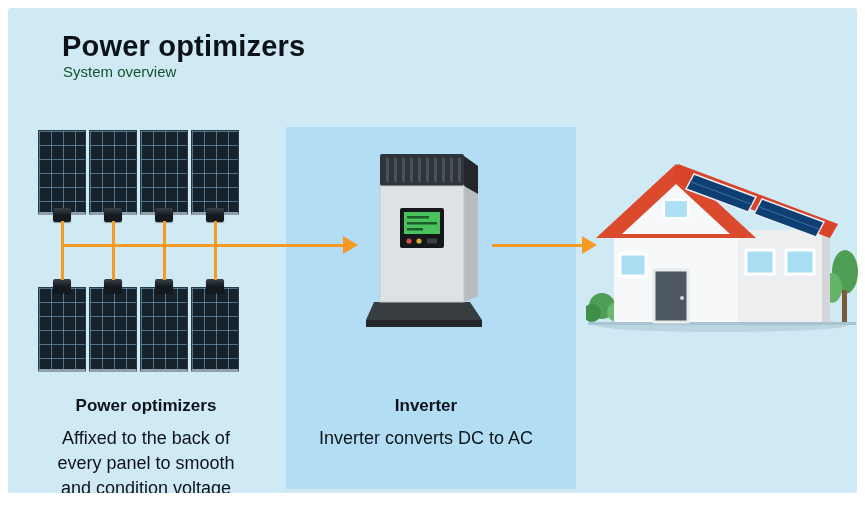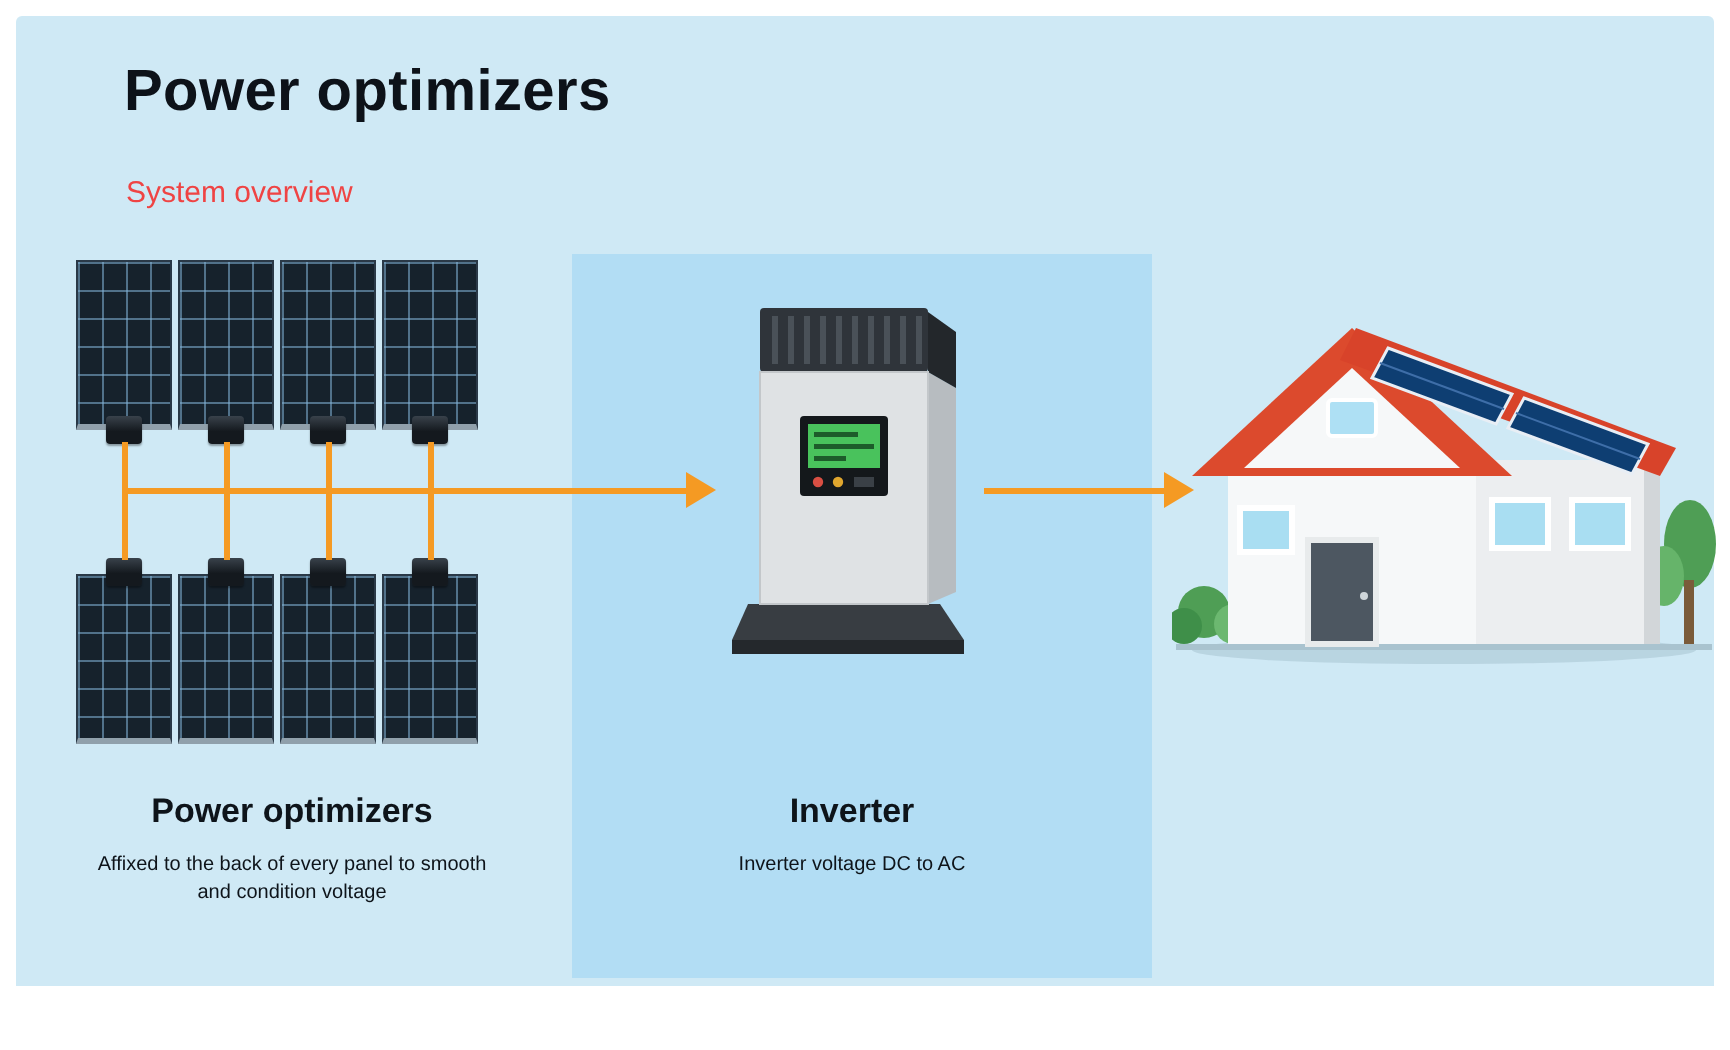--- a/index.html
+++ b/index.html
@@ -1,21 +1,21 @@
 <!DOCTYPE html>
 <html><head>
 <meta charset="utf-8">
 <style>
   html,body{margin:0;padding:0;background:#ffffff;font-family:"Liberation Sans",sans-serif;}
   .page{position:relative;width:865px;height:493px;background:#ffffff;overflow:hidden;}
   .canvas{position:absolute;left:8px;top:8px;width:849px;height:509px;background:#cfe9f5;border-radius:3px;}
   .band{position:absolute;left:286px;top:127px;width:290px;height:362px;background:#b2ddf4;}
 
   .title{position:absolute;left:62px;top:30px;margin:0;font-size:29px;font-weight:700;color:#0d1219;letter-spacing:.2px;}
-  .subtitle{position:absolute;left:63px;top:88px;font-size:15px;color:#ef4444;}
+  .subtitle{position:absolute;left:63px;top:63px;font-size:15px;color:#14532d;}
 
   
   .panel{position:absolute;width:48px;height:85px;box-sizing:border-box;
     background-color:#16222c;
     background-image:
       linear-gradient(to right, rgba(130,180,215,.55) 1px, transparent 1px),
       linear-gradient(to bottom, rgba(130,180,215,.55) 1px, transparent 1px);
     background-size:12px 14px;
     border:1px solid #2a3947;border-bottom:3px solid #90a0ab;}
   .r1{top:130px;} .r2{top:287px;}
@@ -37,21 +37,21 @@
   .arrowhead{position:absolute;width:0;height:0;border-top:9px solid transparent;border-bottom:9px solid transparent;border-left:15px solid #f59a23;}
   #ah1{left:343px;top:236px;} #ah2{left:582px;top:236px;}
 
   .art{position:absolute;}
   #inverter-art{left:366px;top:146px;}
   #house-art{left:586px;top:138px;}
 
   
   .caption{position:absolute;text-align:center;color:#0e141a;}
   .caption h2{font-size:17px;font-weight:700;margin:0 0 10px;}
-  .caption p{font-size:10px;margin:0;line-height:1.4;}
+  .caption p{font-size:18px;margin:0;line-height:1.4;}
   #cap-optimizers{left:40px;top:396px;width:212px;}
   #cap-inverter{left:312px;top:396px;width:228px;}
   #cap-home{left:646px;top:396px;width:160px;}
 </style>
 </head>
 <body>
 
 <div class="page">
   <div class="canvas"></div>
   <div class="band"></div>
@@ -163,15 +163,15 @@
       <circle cx="96" cy="160" r="2" fill="#cfd6da"></circle>
     </g>
   </svg>
 
   <div class="caption" id="cap-optimizers">
     <h2>Power optimizers</h2>
     <p>Affixed to the back of every panel to smooth and condition voltage</p>
   </div>
   <div class="caption" id="cap-inverter">
     <h2>Inverter</h2>
-    <p>Inverter voltage DC to AC</p>
+    <p>Inverter converts DC to AC</p>
   </div>
 </div>
 
 </body></html>

